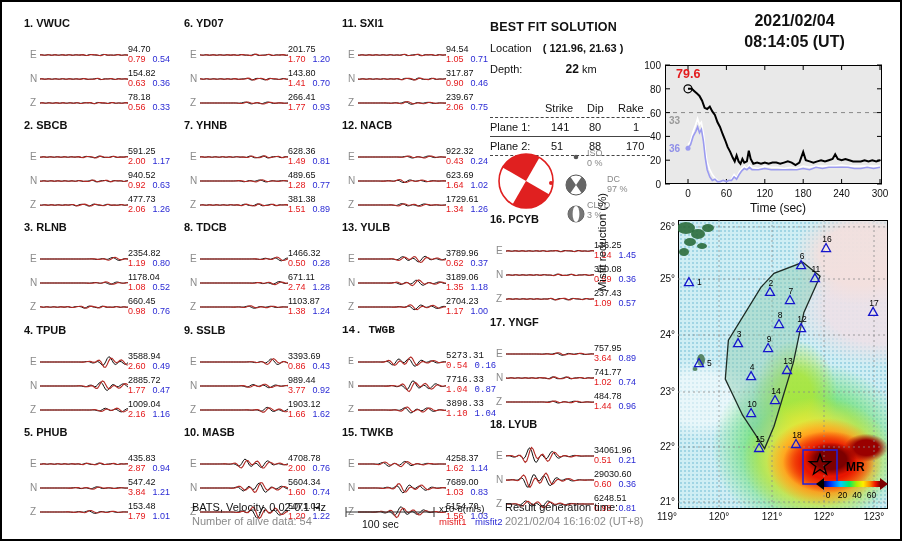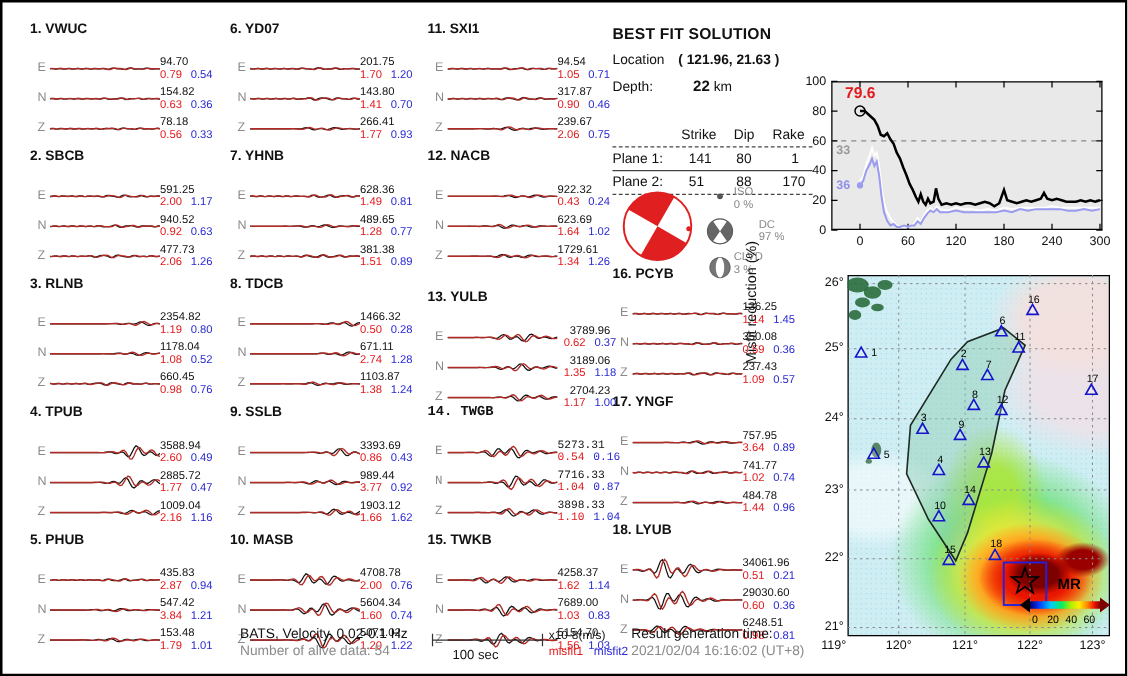--- a/index.html
+++ b/index.html
@@ -486,21 +486,21 @@
           <svg width="88" height="24" viewBox="0 0 88 24" class="st-svg">
             <polyline points="0.0,12.00 1.6,12.00 3.2,12.00 4.8,12.00 6.4,12.00 8.0,12.00 9.6,12.00 11.2,12.00 12.8,12.00 14.4,12.00 16.0,12.00 17.6,12.00 19.2,11.99 20.8,11.99 22.4,11.98 24.0,11.99 25.6,12.02 27.2,12.05 28.8,12.06 30.4,12.01 32.0,11.96 33.6,12.00 35.2,12.19 36.8,12.42 38.4,12.43 40.0,12.01 41.6,11.26 43.2,10.65 44.8,10.69 46.4,11.43 48.0,12.37 49.6,12.89 51.2,12.74 52.8,12.21 54.4,11.82 56.0,11.92 57.6,12.41 59.2,12.86 60.8,12.84 62.4,12.28 64.0,11.52 65.6,11.01 67.2,11.03 68.8,11.48 70.4,12.03 72.0,12.35 73.6,12.33 75.2,12.12 76.8,11.95 78.4,11.95 80.0,12.08 81.6,12.22 83.2,12.23 84.8,12.12 86.4,11.96 88.0,11.84" fill="none" stroke="#111111" stroke-width="1"></polyline>
             <polyline points="0.0,12.00 1.6,12.00 3.2,12.00 4.8,12.00 6.4,12.00 8.0,12.00 9.6,12.00 11.2,12.00 12.8,12.00 14.4,12.00 16.0,12.00 17.6,12.00 19.2,12.00 20.8,11.99 22.4,11.98 24.0,11.97 25.6,11.98 27.2,12.01 28.8,12.03 30.4,12.00 32.0,11.90 33.6,11.84 35.2,11.95 36.8,12.33 38.4,12.81 40.0,13.00 41.6,12.61 43.2,11.74 44.8,10.94 46.4,10.76 48.0,11.26 49.6,11.97 51.2,12.29 52.8,12.03 54.4,11.52 56.0,11.27 57.6,11.62 59.2,12.40 60.8,13.12 62.4,13.30 64.0,12.84 65.6,12.06 67.2,11.44 68.8,11.28 70.4,11.54 72.0,11.91 73.6,12.10 75.2,12.04 76.8,11.85 78.4,11.74 80.0,11.82 81.6,12.03 83.2,12.23 84.8,12.29 86.4,12.21 88.0,12.06" fill="none" stroke="#b22a25" stroke-width="1.1"></polyline>
           </svg>
           <div class="st-nums" style="top: 1px;">
             <div class="st-val">1729.61</div>
             <div><span class="m1">1.34</span><span class="m2" style="margin-left: 7px;">1.26</span></div>
           </div>
         </div>
       </div>
-      <div class="station" style="left: 338px; top: 230px; text-align: center;">
+      <div class="station" style="left: 338px; top: 219px;">
         <div class="st-head">13.  YULB</div>
         <div class="st-row" style="top: 26px;">
           <span class="st-ch">E</span>
           <svg width="88" height="24" viewBox="0 0 88 24" class="st-svg">
             <polyline points="0.0,12.00 1.6,12.00 3.2,12.00 4.8,12.00 6.4,12.00 8.0,12.00 9.6,12.00 11.2,12.00 12.8,12.00 14.4,12.00 16.0,12.00 17.6,12.00 19.2,12.00 20.8,12.00 22.4,11.99 24.0,11.99 25.6,12.00 27.2,12.02 28.8,12.03 30.4,12.00 32.0,11.96 33.6,11.98 35.2,12.17 36.8,12.52 38.4,12.74 40.0,12.45 41.6,11.46 43.2,10.23 44.8,9.64 46.4,10.31 48.0,11.89 49.6,13.22 51.2,13.30 52.8,12.28 54.4,11.33 56.0,11.49 57.6,12.82 59.2,14.36 60.8,14.88 62.4,13.82 64.0,11.73 65.6,9.88 67.2,9.28 68.8,10.07 70.4,11.49 72.0,12.54 73.6,12.72 75.2,12.22 76.8,11.70 78.4,11.66 80.0,12.13 81.6,12.71 83.2,12.95 84.8,12.69 86.4,12.13 88.0,11.63" fill="none" stroke="#111111" stroke-width="1"></polyline>
             <polyline points="0.0,12.00 1.6,12.00 3.2,12.00 4.8,12.00 6.4,12.00 8.0,12.00 9.6,12.00 11.2,12.00 12.8,12.00 14.4,12.00 16.0,12.00 17.6,12.00 19.2,12.00 20.8,12.00 22.4,11.99 24.0,11.99 25.6,11.99 27.2,12.00 28.8,12.01 30.4,11.99 32.0,11.90 33.6,11.78 35.2,11.81 36.8,12.16 38.4,12.82 40.0,13.40 41.6,13.31 43.2,12.32 44.8,10.92 46.4,10.12 48.0,10.55 49.6,11.76 51.2,12.51 52.8,11.98 54.4,10.57 56.0,9.56 57.6,10.03 59.2,11.97 60.8,14.26 62.4,15.48 64.0,14.96 65.6,13.15 67.2,11.29 68.8,10.44 70.4,10.78 72.0,11.68 73.6,12.27 75.2,12.11 76.8,11.47 78.4,10.97 80.0,11.06 81.6,11.71 83.2,12.48 84.8,12.93 86.4,12.85 88.0,12.42" fill="none" stroke="#b22a25" stroke-width="1.1"></polyline>
           </svg>
           <div class="st-nums" style="top: 1px;">
             <div class="st-val">3789.96</div>
             <div><span class="m1">0.62</span><span class="m2" style="margin-left: 7px;">0.37</span></div>
@@ -712,21 +712,21 @@
     </div>
 
   <div class="sol">
     <div class="sol-title">BEST FIT SOLUTION</div>
     <div class="sol-row" style="top:30px;">
       <span>Location</span>
       <span class="b" style="margin-left:8px;">( 121.96,  21.63 )</span>
     </div>
     <div class="sol-row" style="top:50px;">
       <span>Depth:</span>
-      <span class="b" style="margin-left:29px;font-size:12px;">22</span>
+      <span class="b" style="margin-left:40px;font-size:12px;">22</span>
       <span>km</span>
     </div>
     <div class="tbl-cell" style="left:58px;top:90px;">Strike</div>
     <div class="tbl-cell" style="left:100px;top:90px;">Dip</div>
     <div class="tbl-cell" style="left:131px;top:90px;">Rake</div>
     <div class="dash" style="top:105px;"></div>
     <div class="tbl-cell" style="left:3px;top:109px;">Plane 1:</div>
     <div class="tbl-cell" style="left:64px;top:109px;">141</div>
     <div class="tbl-cell" style="left:102px;top:109px;">80</div>
     <div class="tbl-cell" style="left:146px;top:109px;">1</div>
@@ -757,20 +757,24 @@
     <div class="decomp" style="left:100px;top:162px;padding-left:20px;">
       <div>DC</div>
       <div>97 %</div>
     </div>
     <div class="decomp" style="left:100px;top:188px;">
       <div>CLVD</div>
       <div>3 %</div>
     </div>
   </div>
 
+  <div class="evt">
+    <div>2021/02/04</div>
+    <div>08:14:05  (UT)</div>
+  </div>
 
   <div class="plot">
     <div class="ylab">Misfit reduction (%)</div>
     <div class="plot-bg"></div>
     <svg class="abs" style="left:0;top:0;" width="262" height="170" viewBox="0 0 262 170" id="plot-svg">
         <line x1="23" y1="55.6" x2="240" y2="55.6" stroke="#888" stroke-width="1" stroke-dasharray="4,4"></line>
         <line x1="46" y1="127" x2="46" y2="122" stroke="#000" stroke-width="1"></line>
         <line x1="46" y1="8" x2="46" y2="13" stroke="#000" stroke-width="1"></line>
         <line x1="84.4" y1="127" x2="84.4" y2="122" stroke="#000" stroke-width="1"></line>
         <line x1="84.4" y1="8" x2="84.4" y2="13" stroke="#000" stroke-width="1"></line>
@@ -796,20 +800,21 @@
         <line x1="240" y1="8" x2="235" y2="8" stroke="#000" stroke-width="1"></line>
         <polyline points="46.0,87.7 48.6,84.2 51.1,74.6 53.7,67.5 55.6,61.5 57.5,67.5 59.4,65.1 61.4,77.0 63.3,93.7 65.2,105.6 67.8,112.7 70.3,117.5 72.9,121.0 75.4,123.4 78.0,124.6 81.2,124.6 84.4,124.6 87.0,123.4 89.5,122.2 92.1,117.5 94.6,121.0 97.2,115.1 99.8,111.5 102.3,109.1 104.9,111.5 107.4,108.0 110.0,110.3 116.4,111.5 122.8,109.1 129.2,110.3 135.6,110.3 142.0,111.5 148.4,110.3 154.8,111.5 161.2,109.1 167.6,110.3 174.0,109.1 180.4,109.1 186.8,109.1 193.2,109.1 199.6,108.0 206.0,109.1 212.4,109.1 218.8,109.1 225.2,109.1 231.6,109.1 238.0,109.1" fill="none" stroke="#fff" stroke-width="1.6"></polyline>
         <polyline points="46.0,91.3 48.6,87.7 51.1,79.4 53.7,74.6 55.6,69.9 57.5,75.8 59.4,72.3 61.4,84.2 63.3,100.8 65.2,112.7 67.8,119.9 70.3,123.4 72.9,122.2 75.4,124.6 78.0,124.6 81.2,123.4 84.4,124.6 87.0,123.4 89.5,123.4 92.1,119.9 94.6,122.2 97.2,117.5 99.8,113.9 102.3,111.5 104.9,112.7 107.4,110.3 110.0,112.7 116.4,112.7 122.8,111.5 129.2,112.7 135.6,112.7 142.0,112.7 148.4,112.7 154.8,112.7 161.2,111.5 167.6,112.7 174.0,110.3 180.4,111.5 186.8,110.3 193.2,110.3 199.6,110.3 206.0,110.3 212.4,111.5 218.8,111.5 225.2,110.3 231.6,111.5 238.0,110.3" fill="none" stroke="#9b9bf0" stroke-width="1.6"></polyline>
         <polyline points="46.0,31.8 49.8,31.8 52.4,34.2 55.0,36.6 57.5,38.9 60.1,43.7 62.6,50.8 65.2,52.0 67.8,49.6 70.3,54.4 72.9,58.0 75.4,65.1 78.0,69.9 80.6,77.0 83.1,83.0 85.7,90.1 88.2,94.9 90.8,100.8 92.7,104.4 94.6,98.4 96.6,104.4 98.5,106.8 100.4,102.0 102.3,105.6 104.9,104.4 106.8,93.7 108.7,102.0 111.3,106.8 115.1,105.6 119.0,106.8 122.8,105.6 126.6,106.8 130.5,105.6 134.3,105.6 138.2,106.8 142.0,105.6 145.8,104.4 149.7,105.6 153.5,108.0 157.4,105.6 161.2,94.9 163.8,103.2 167.6,104.4 171.4,105.6 175.3,104.4 179.1,103.2 183.0,104.4 186.8,103.2 190.6,102.0 193.2,97.3 195.8,102.0 199.6,103.2 203.4,102.0 207.3,103.2 211.1,104.4 215.0,104.4 218.8,104.4 222.6,103.2 226.5,104.4 230.3,103.2 234.2,104.4 238.0,103.2" fill="none" stroke="#000" stroke-width="2"></polyline>
         <circle cx="46" cy="31.799999999999994" r="4" fill="none" stroke="#000" stroke-width="1.2"></circle>
         <circle cx="46" cy="91.3" r="2.5" fill="#9b9bf0"></circle>
       </svg>
     <div class="ann79">79.6</div>
     <div class="ann33">33</div>
     <div class="ann36">36</div>
+    <div class="xlab">Time (sec)</div>
     <div id="plot-ticks">
         <div class="ytick" style="left: -1px; top: 122px;">0</div>
         <div class="ytick" style="left: -1px; top: 98.2px;">20</div>
         <div class="ytick" style="left: -1px; top: 74.4px;">40</div>
         <div class="ytick" style="left: -1px; top: 50.6px;">60</div>
         <div class="ytick" style="left: -1px; top: 26.8px;">80</div>
         <div class="ytick" style="left: -1px; top: 3px;">100</div>
         <div class="xtick" style="left: 31px; top: 131px;">0</div>
         <div class="xtick" style="left: 69.4px; top: 131px;">60</div>
         <div class="xtick" style="left: 107.8px; top: 131px;">120</div>

